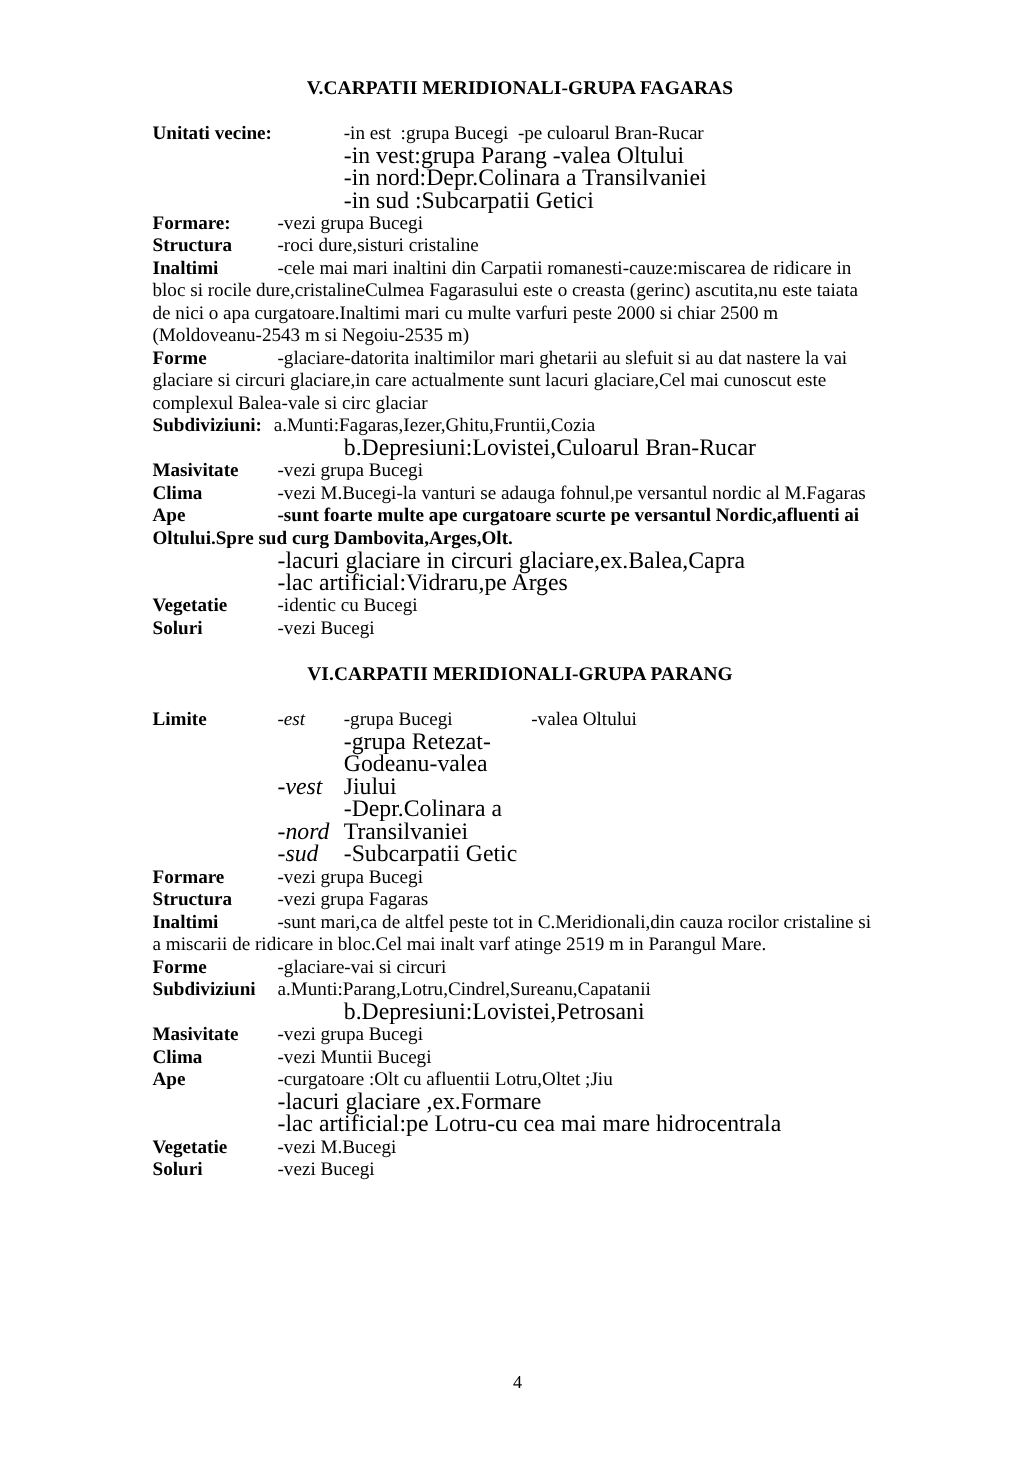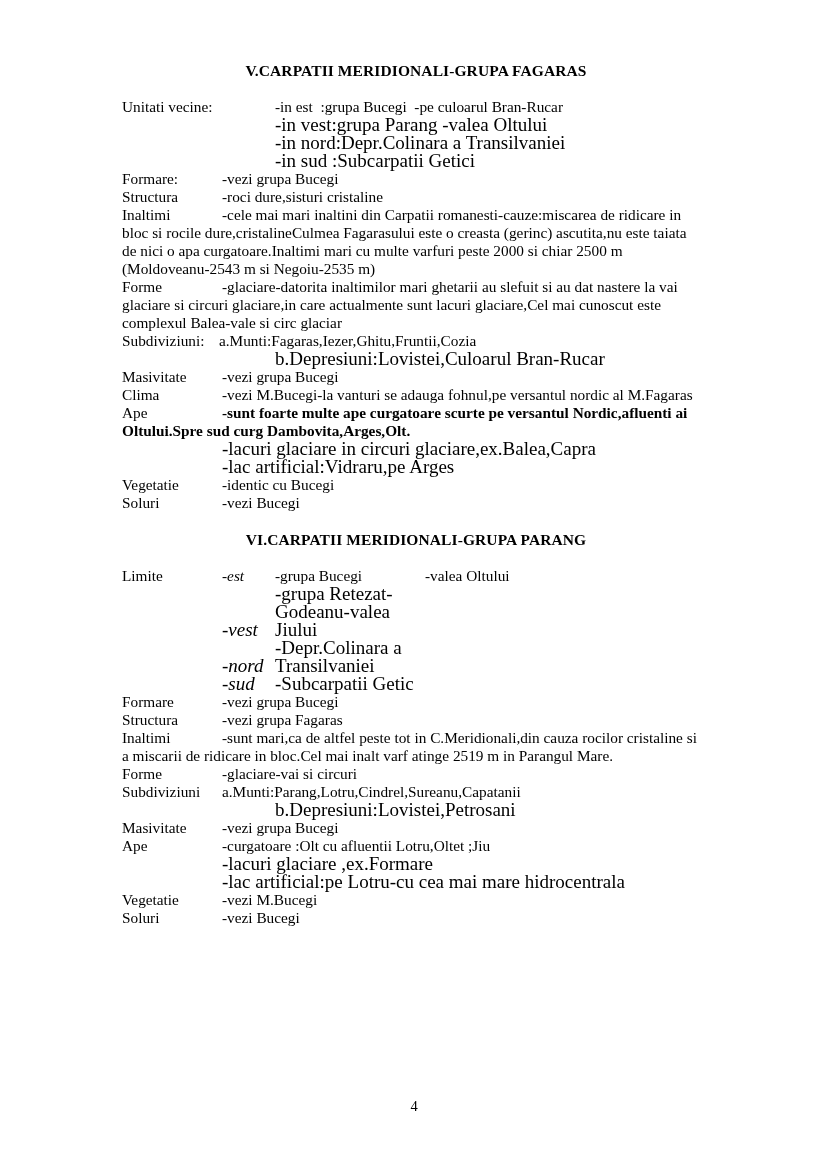--- a/index.html
+++ b/index.html
@@ -48,21 +48,21 @@
   .gap-before-title { height: 19px; }
 
   
   .row {
     font-size: 15.3px;
     line-height: 18px;
     margin: 0;
     text-indent: 0;
   }
   .label {
-    font-weight: normal;
+    font-weight: bold;
     display: inline-block;
     vertical-align: baseline;
   }
   
   .lab-w100 { width: 100px; }   
   .lab-w153 { width: 153px; }   
   .lab-w97  { width: 97px;  }   
 
   .val { white-space: pre-wrap; }
   .val-bolddash { font-weight: bold; }
@@ -191,20 +191,23 @@
 
     <p class="row">
       <span class="label lab-w100">Subdiviziuni</span><span class="val">a.Munti:Parang,Lotru,Cindrel,Sureanu,Capatanii</span>
     </p>
     <p class="cont cont-153">b.Depresiuni:Lovistei,Petrosani</p>
 
     <p class="row">
       <span class="label lab-w100">Masivitate</span><span class="val">-vezi grupa Bucegi</span>
     </p>
 
+    <p class="row">
+      <span class="label lab-w100">Clima</span><span class="val">-vezi Muntii Bucegi</span>
+    </p>
 
     <p class="row">
       <span class="label lab-w100">Ape</span><span class="val">-curgatoare :Olt cu afluentii Lotru,Oltet ;Jiu</span>
     </p>
     <p class="cont">-lacuri glaciare ,ex.Formare</p>
     <p class="cont">-lac artificial:pe Lotru-cu cea mai mare hidrocentrala</p>
 
     <p class="row">
       <span class="label lab-w100">Vegetatie</span><span class="val">-vezi M.Bucegi</span>
     </p>

